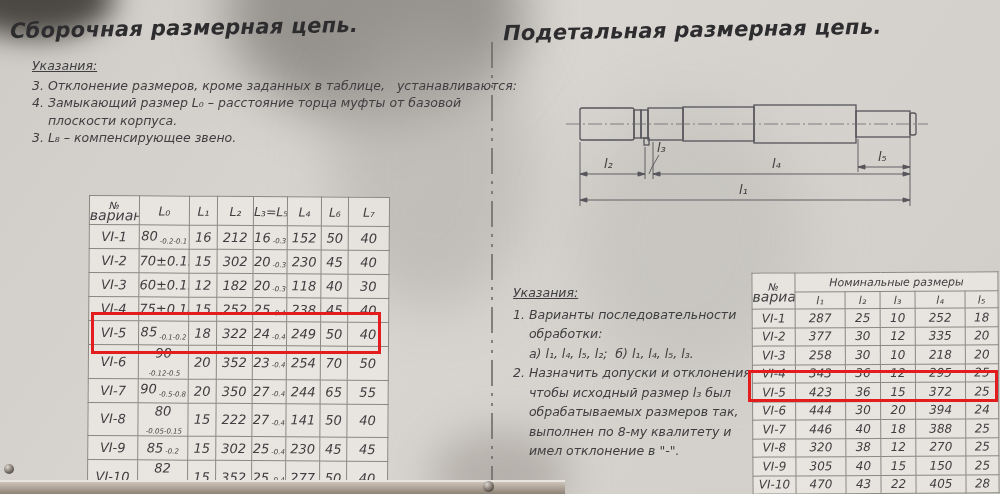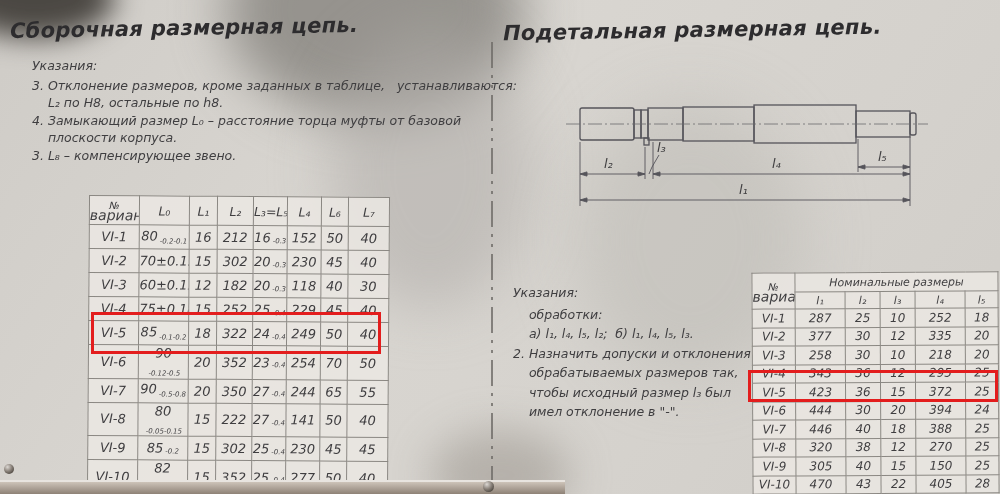--- a/index.html
+++ b/index.html
@@ -23,21 +23,21 @@
     opacity:.8;
   }
 
   .page-title{position:absolute;font-size:21px;font-weight:bold;letter-spacing:.3px;color:#2d2c2e;transform:rotate(-1deg);white-space:nowrap;}
   #left-title{left:10px;top:16px;}
   #right-title{left:503px;top:18px;}
 
   .notes{position:absolute;font-size:12.5px;}
   #left-notes{left:32px;top:57px;width:450px;line-height:17.5px;}
   #right-notes{left:513px;top:283px;width:250px;line-height:19.5px;}
-  .notes-heading{margin-bottom:2px;}
+  .notes-heading{text-decoration:underline;margin-bottom:2px;}
   .note-line{white-space:pre;}
 
   table{border-collapse:collapse;table-layout:fixed;background:rgba(235,232,227,.85);font-style:italic;}
   th,td{border:1px solid #8b8883;text-align:center;font-weight:normal;padding:0;overflow:hidden;}
   .varh span{display:block;}
   .varh .ln1{font-size:10px;line-height:11px;}
   .varh .ln2{font-size:14px;line-height:9px;}
 
   #left-table-wrap{position:absolute;left:88px;top:196px;transform:rotate(.4deg);}
   #left-table{width:300px;font-size:13px;}
@@ -77,21 +77,20 @@
   <div class="blob" id="blob-bottom-center"></div>
 
   <div id="fold-line"></div>
 
   <div class="page-title" id="left-title">Сборочная размерная цепь.</div>
 
   <div class="notes" id="left-notes">
     <div class="notes-heading">Указания:</div>
     <div id="left-note-lines">
         <div class="note-line">3. Отклонение размеров, кроме заданных в таблице,   устанавливаются:</div>
-        <div class="note-line">    L₂ по H8, остальные по h8.</div>
         <div class="note-line">4. Замыкающий размер L₀ – расстояние торца муфты от базовой</div>
         <div class="note-line">    плоскости корпуса.</div>
         <div class="note-line">3. L₈ – компенсирующее звено.</div>
       </div>
   </div>
 
   <div id="left-table-wrap">
     <table id="left-table">
       <colgroup>
         <col style="width:50px">
@@ -163,21 +162,21 @@
           </tr>
           <tr>
             <td>VI-4</td>
             <td>75±0.18</td>
             <td>15</td>
             <td>252</td>
             <td><span>25</span><span class="tol">
                 <span></span>
                 <span>-0.4</span>
               </span></td>
-            <td>229</td>
+            <td>238</td>
             <td>45</td>
             <td>40</td>
           </tr>
           <tr>
             <td>VI-5</td>
             <td><span>85</span><span class="tol">
                 <span>-0.1</span>
                 <span>-0.2</span>
               </span></td>
             <td>18</td>
@@ -316,25 +315,27 @@
     <text x="46" y="86">l₂</text>
     <text x="99" y="70">l₃</text>
     <text x="214" y="86">l₄</text>
     <text x="320" y="79">l₅</text>
     <text x="181" y="112">l₁</text>
   </svg>
 
   <div class="notes" id="right-notes">
     <div class="notes-heading">Указания:</div>
     <div id="right-note-lines">
+        <div class="note-line">1. Варианты последовательности</div>
         <div class="note-line">    обработки:</div>
         <div class="note-line">    а) l₁, l₄, l₅, l₂;  б) l₁, l₄, l₅, l₃.</div>
         <div class="note-line">2. Назначить допуски и отклонения</div>
+        <div class="note-line">    чтобы исходный размер l₃ был</div>
         <div class="note-line">    обрабатываемых размеров так,</div>
-        <div class="note-line">    чтобы исходный размер l₃ был</div>
+        <div class="note-line">    выполнен по 8-му квалитету и</div>
         <div class="note-line">    имел отклонение в "-".</div>
       </div>
   </div>
 
   <div id="right-table-wrap">
     <table id="right-table">
       <colgroup>
         <col style="width:43px">
           <col style="width:50px">
           <col style="width:35px">

